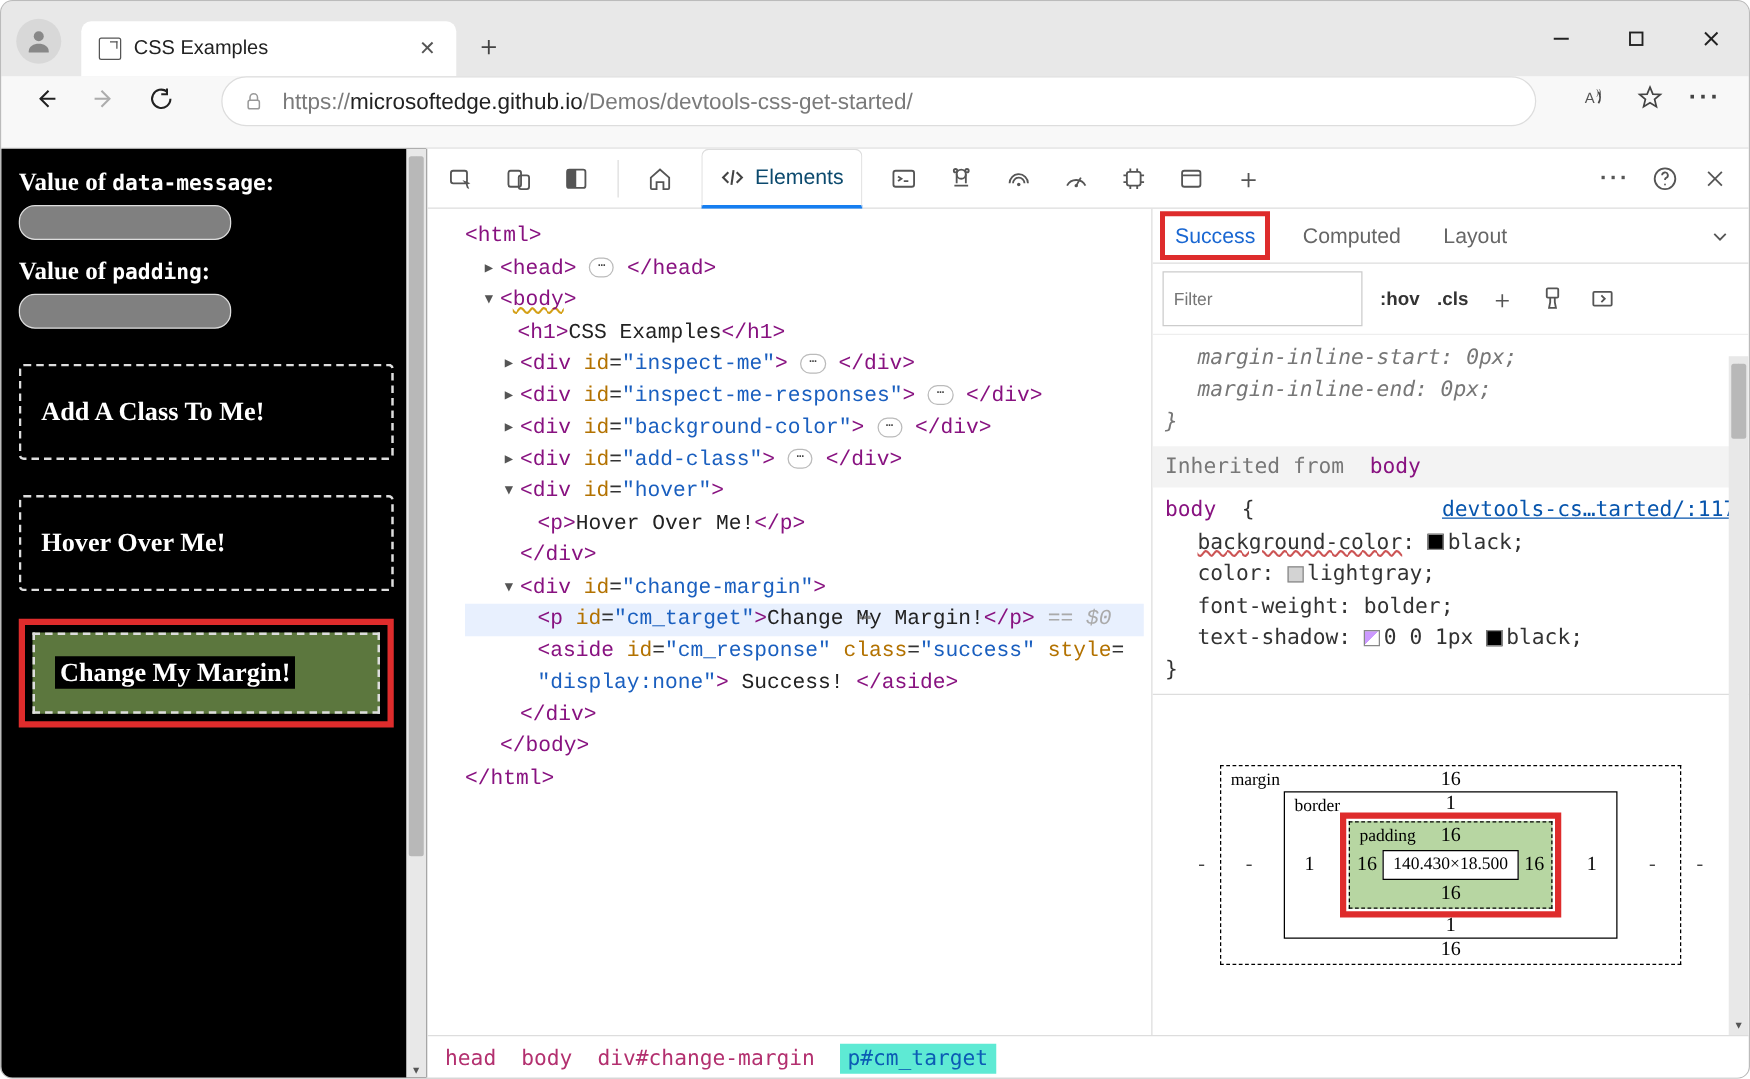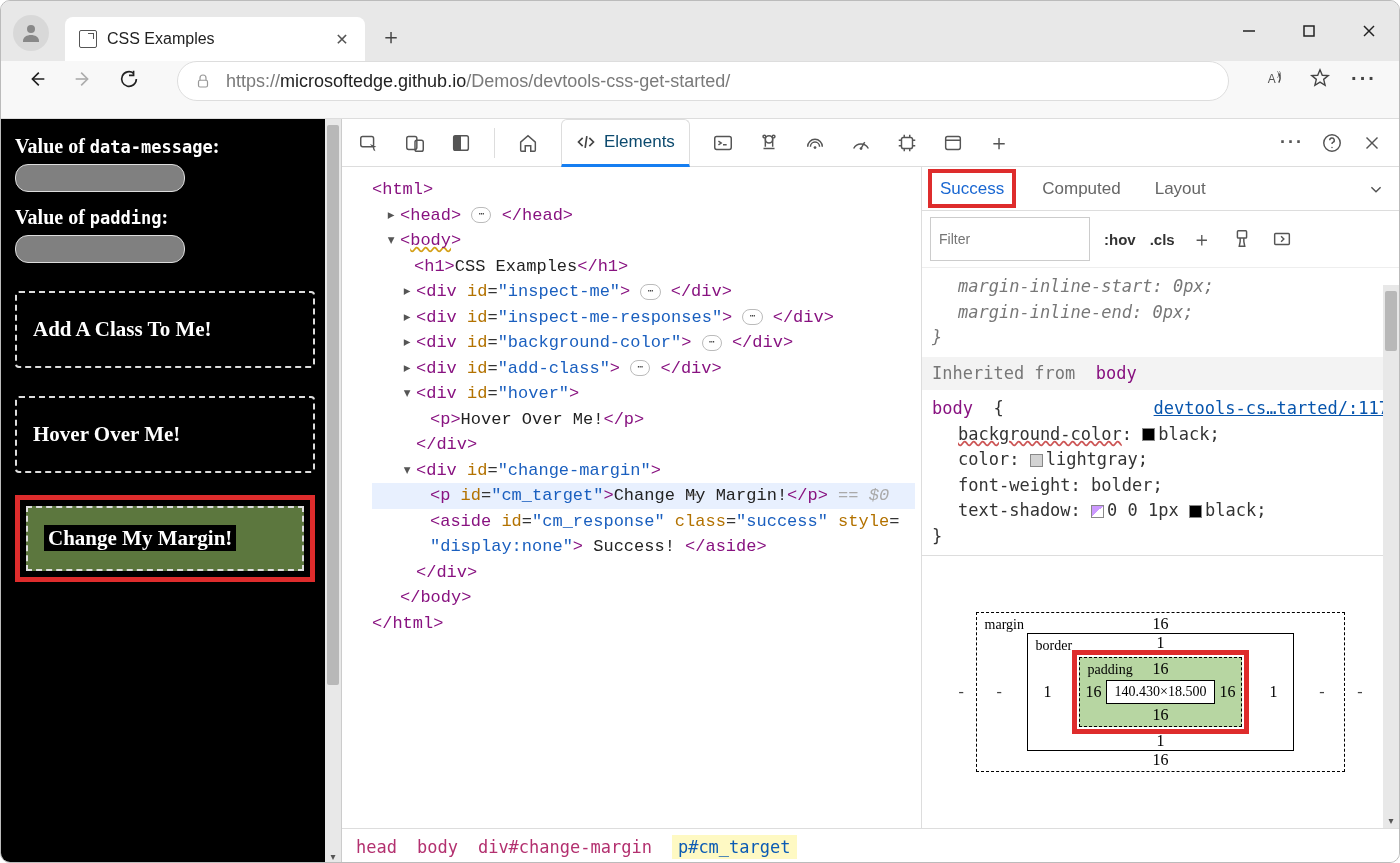--- a/index.html
+++ b/index.html
@@ -103,21 +103,21 @@
   .bm-label{position:absolute;top:4px;left:8px;font-size:14px}
   .bm-border{border:1.5px solid #000;padding:16px 44px;position:relative;background:#fff}
   .bm-padding-wrap{border:5px solid var(--highlight-red);padding:2px}
   .bm-padding{border:1.5px dashed #000;padding:22px 26px;position:relative;background:#b7d6a2}
   .bm-content{border:1.5px solid #000;padding:3px 8px;background:#fff;font-family:"Segoe UI"}
   .bm-num{position:absolute;font-size:16px}
   .bm-dash{position:absolute;font-size:16px;color:#444}
 
   .breadcrumb{height:36px;border-top:1px solid #ddd;display:flex;align-items:center;padding:0 14px;gap:20px;font-family:Consolas,monospace;font-size:17px;color:#b3306f}
   .breadcrumb .bc{cursor:pointer}
-  .breadcrumb .bc.sel{background:#fef9c3;color:#0b5bb4;padding:2px 6px}
+  .breadcrumb .bc.sel{background:#5eead4;color:#0b5bb4;padding:2px 6px}
   .styles .sb{position:absolute;right:0;width:16px;background:#e8e8e8;top:118px;bottom:0}
   .styles .sb .sthumb{background:#b8b8b8;width:12px;margin:2px;height:60px;border-radius:2px;position:absolute;top:4px}
   .styles .sb .sarrow{position:absolute;left:0;width:16px;height:16px;display:flex;align-items:center;justify-content:center;color:#555;font-size:10px}
 </style>
 </head>
 <body>
 
 <div class="window">
 
   <div class="titlebar">

